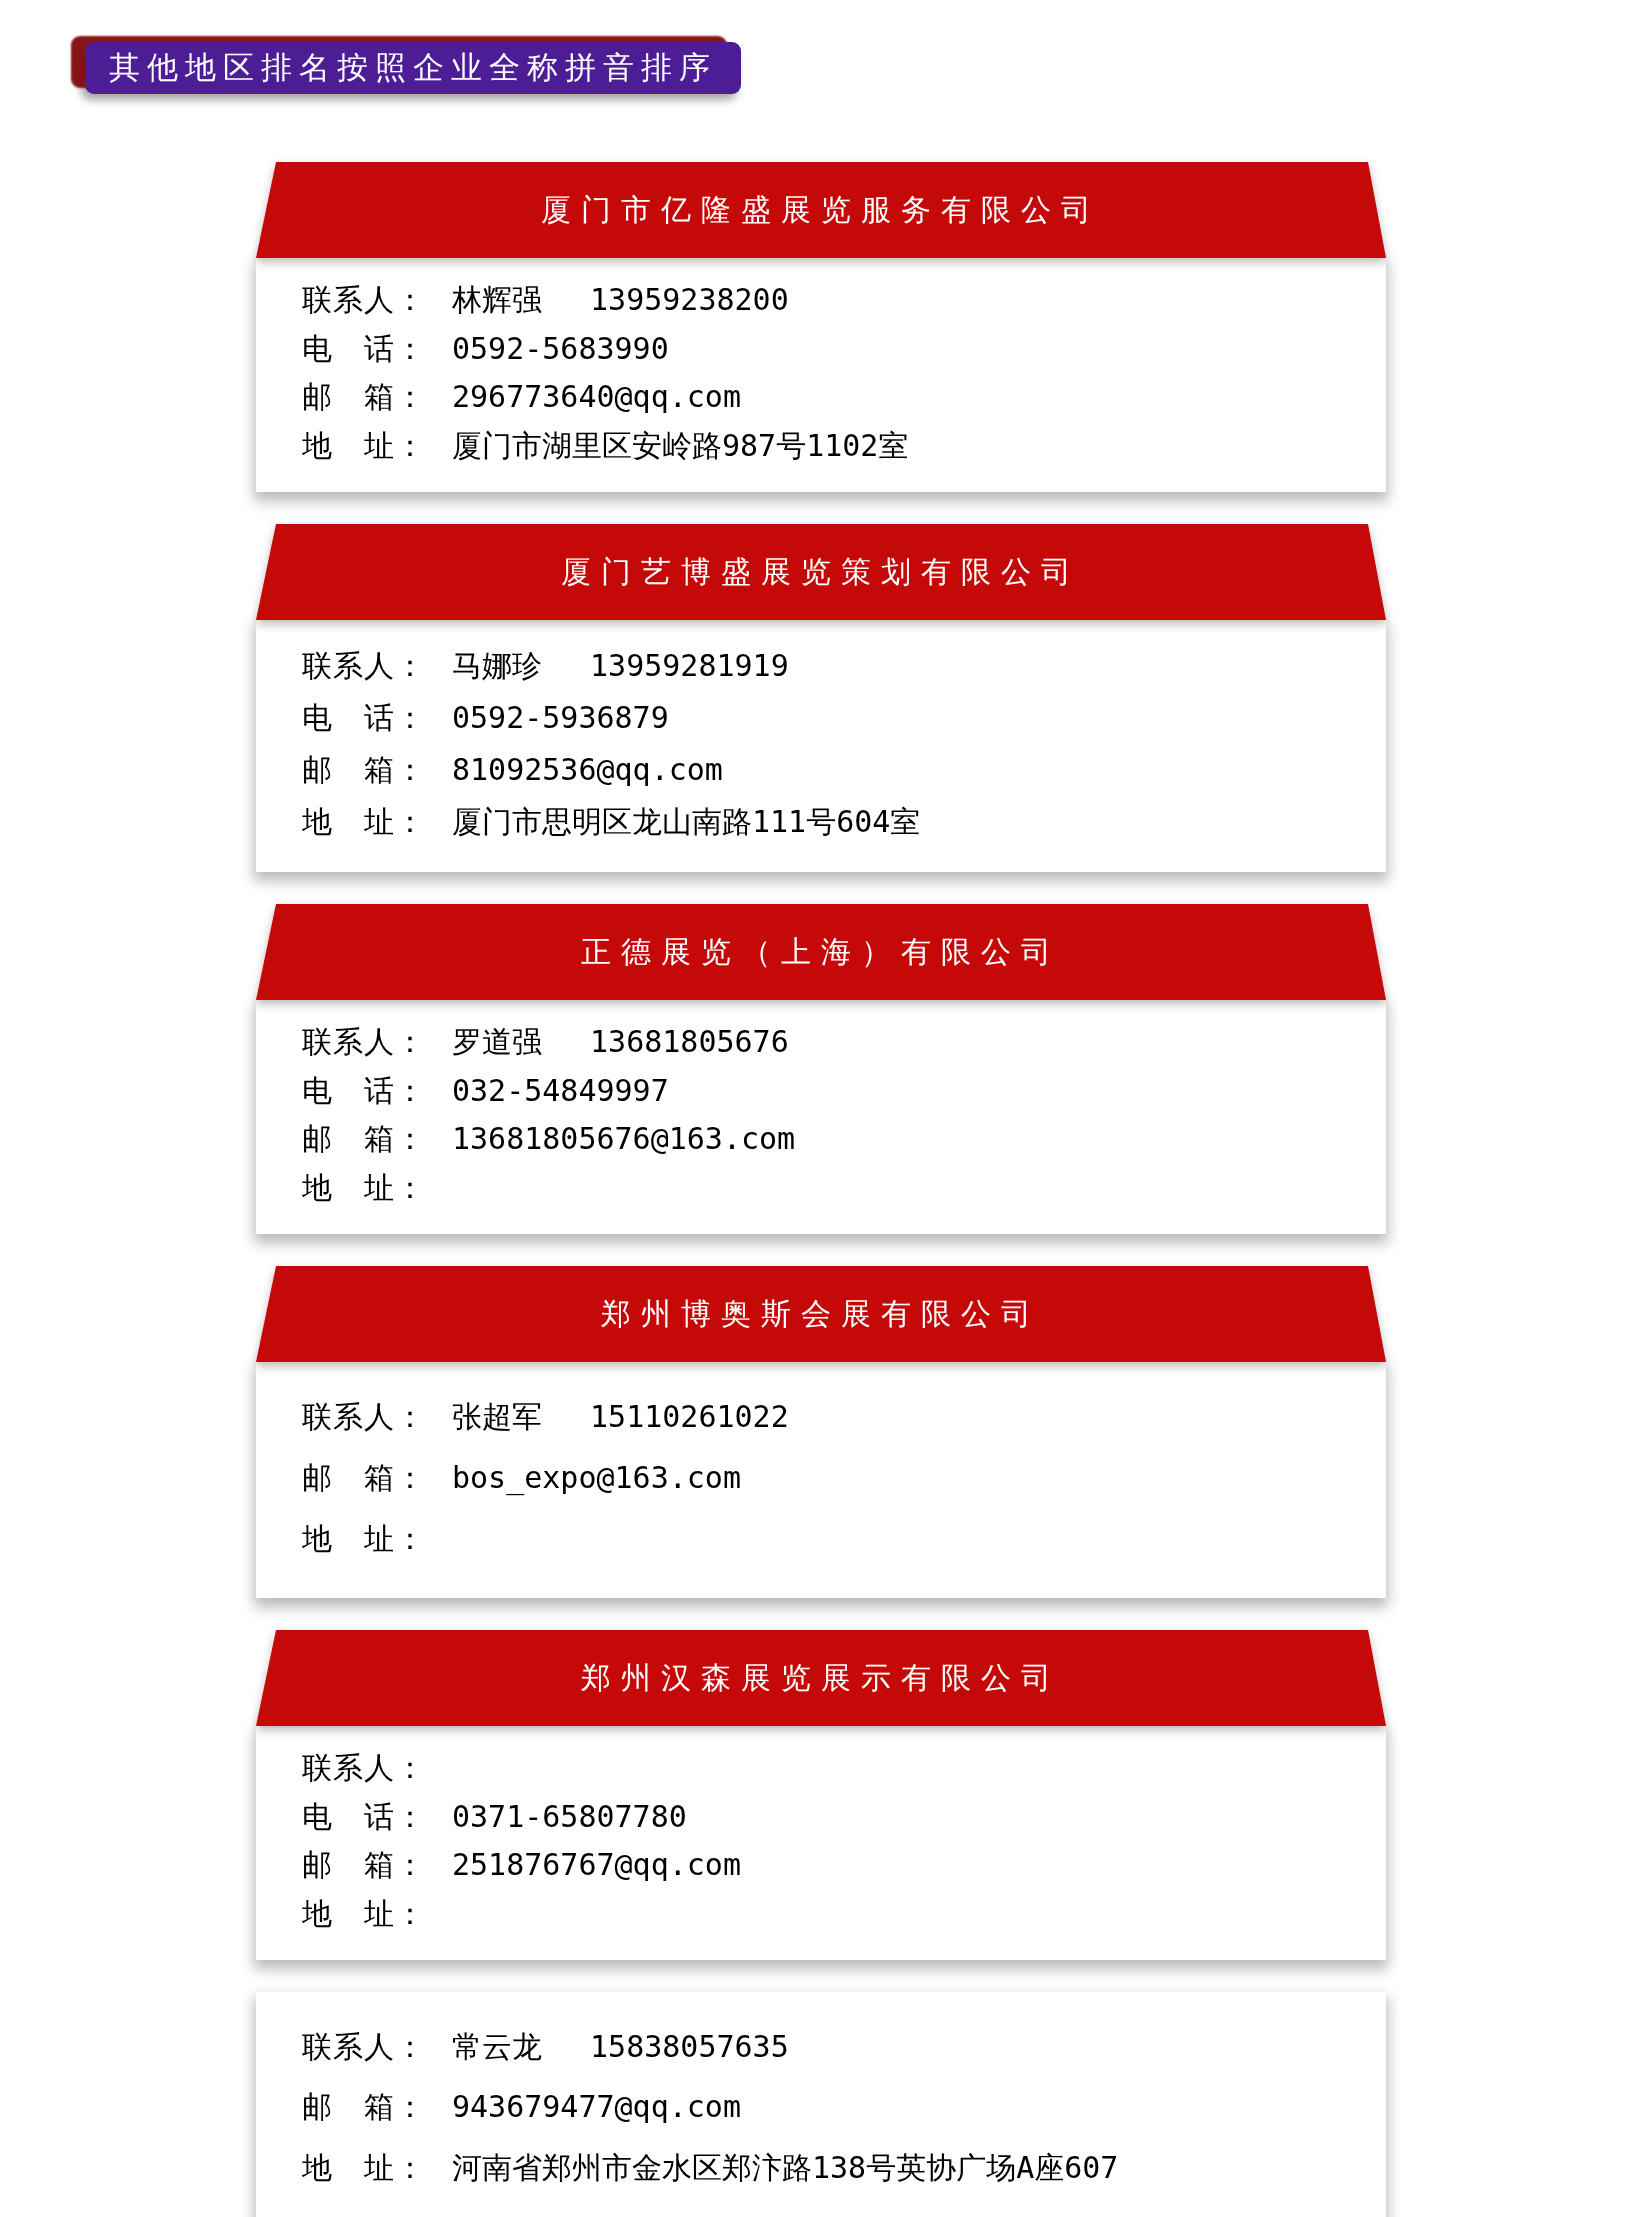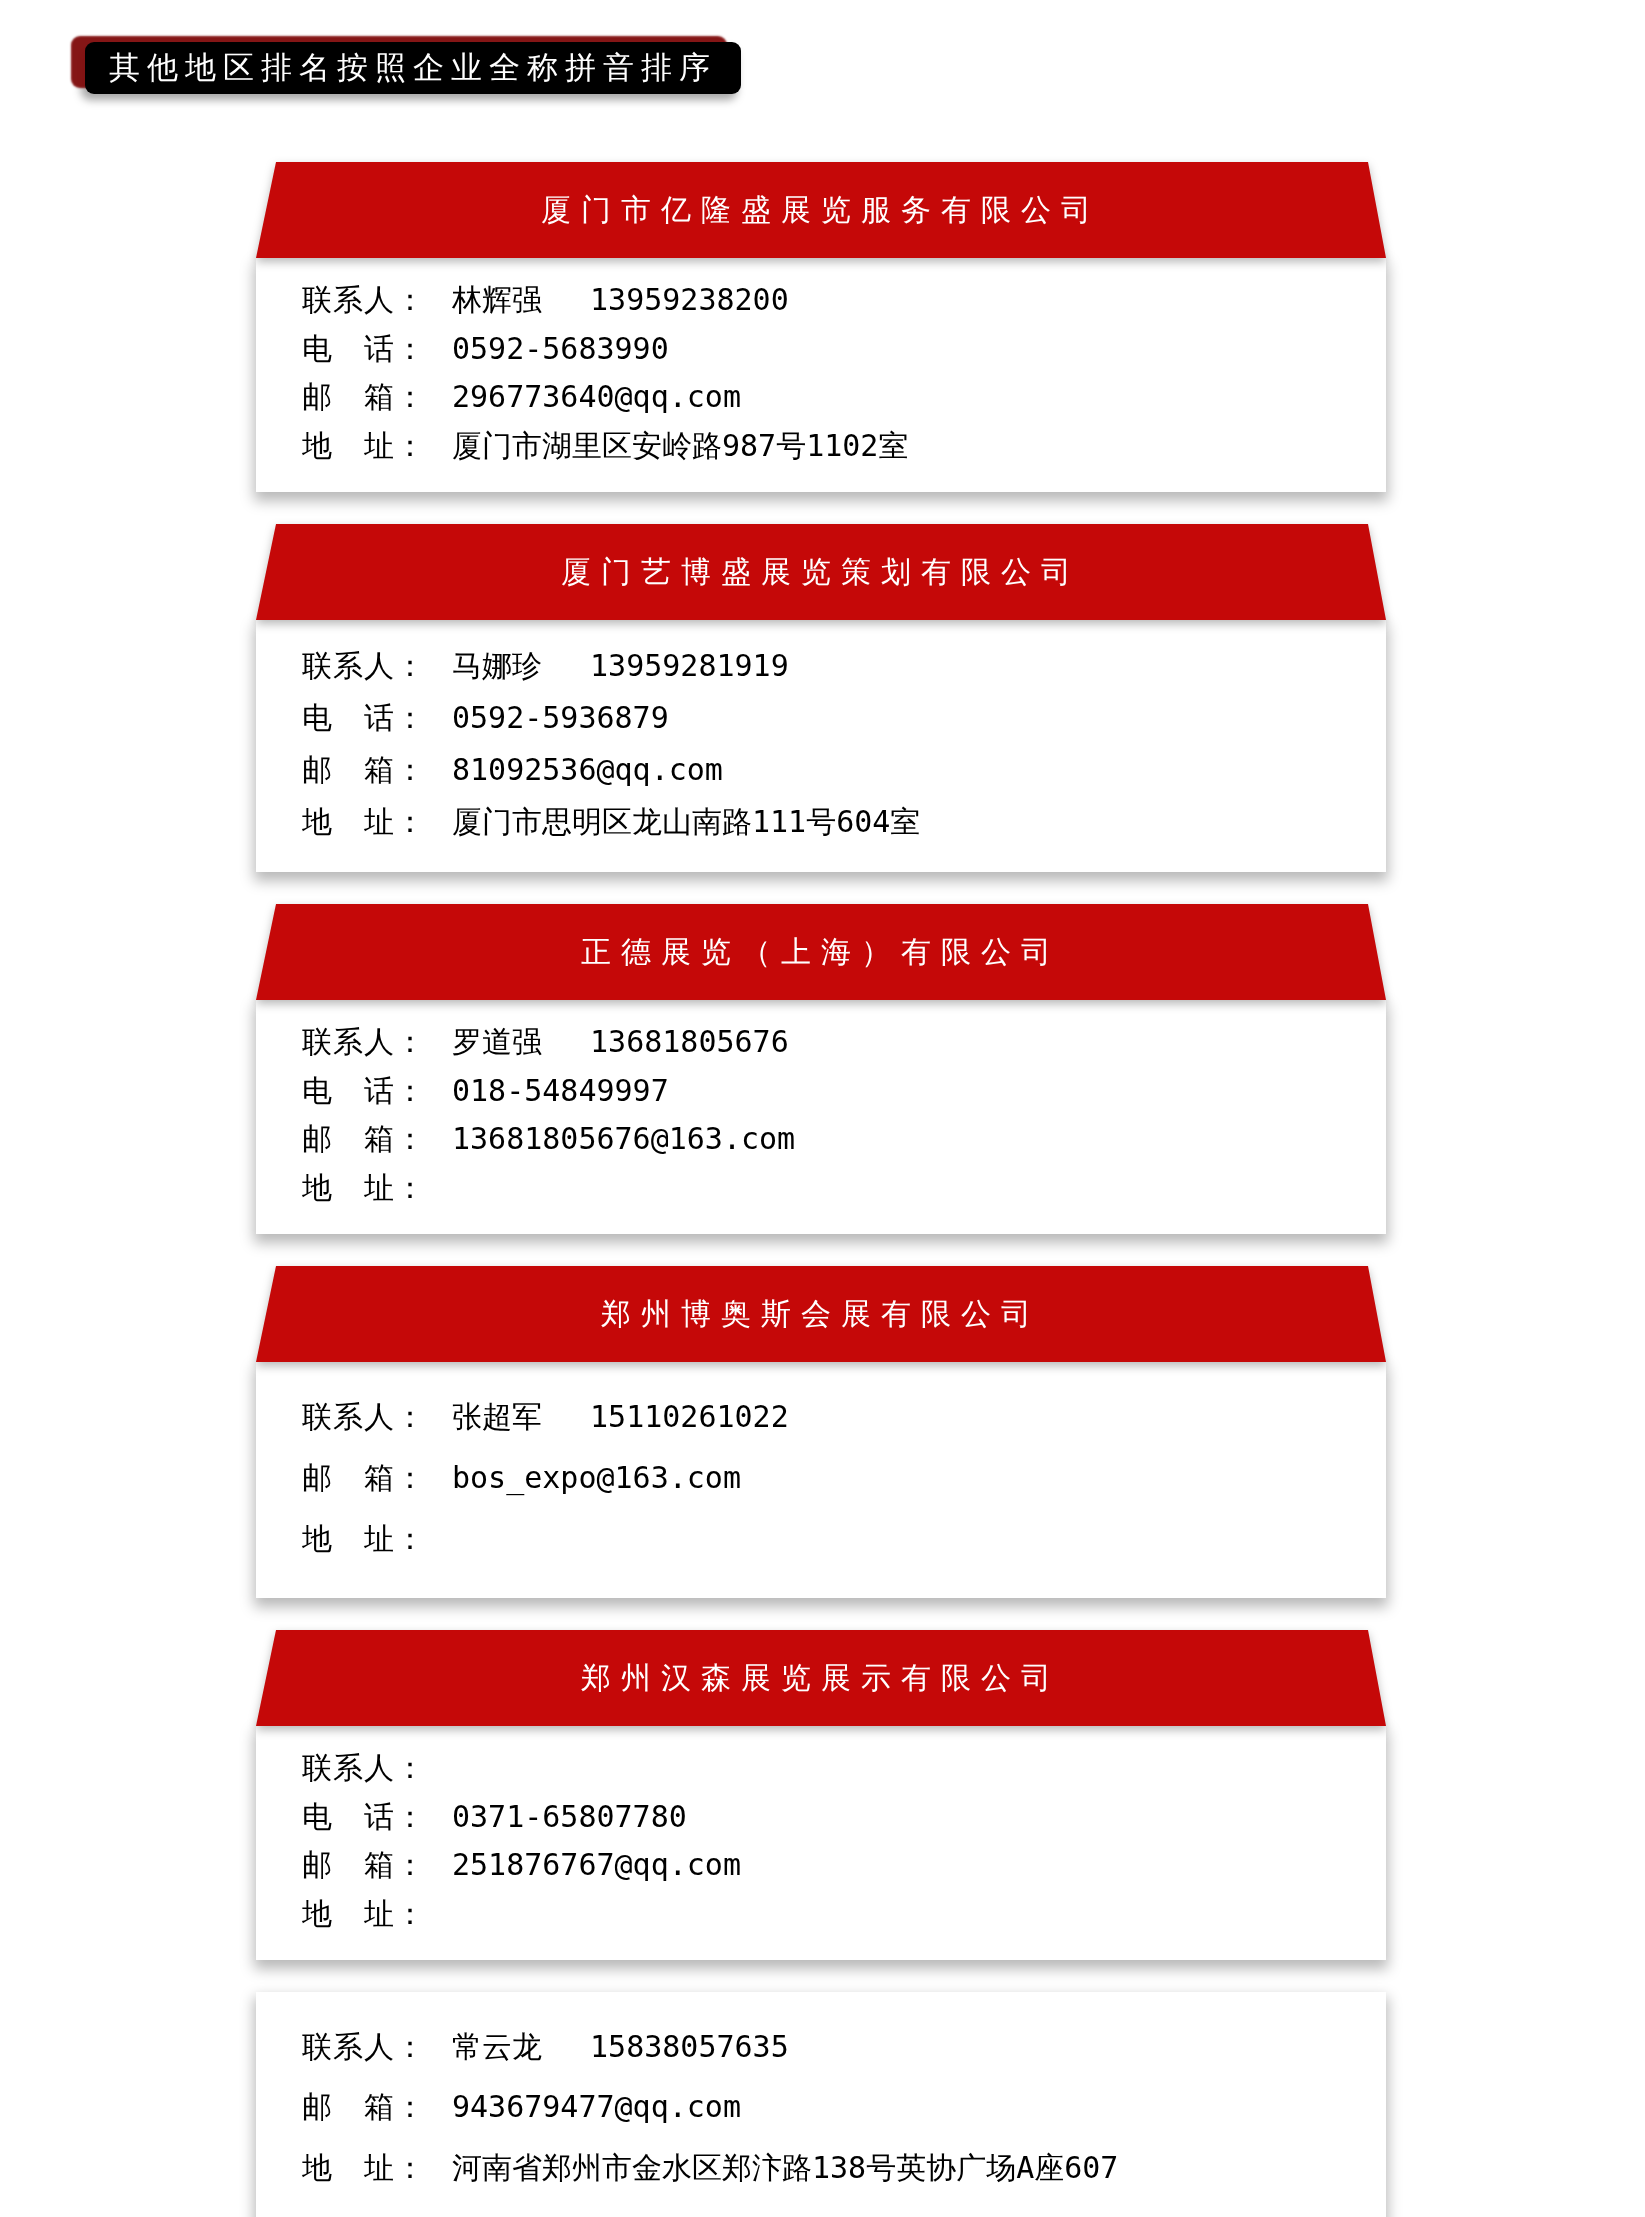--- a/index.html
+++ b/index.html
@@ -9,21 +9,21 @@
     width:1646px; height:2218px;
     background:#ffffff;
     overflow:hidden;
     font-family:"Liberation Sans","DejaVu Sans",sans-serif;
     color:#000;
   }
   
   .banner {
     position:absolute; left:85px; top:42px;
     height:52px; padding:0 24px;
-    background:#000000;
+    background:#4c1d95;
     border-radius:9px;
     display:flex; align-items:center;
     color:#ffffff;
     font-size:31px; letter-spacing:7px; font-weight:500;
     box-shadow:-14px -6px 2px rgba(126,10,10,0.95), -4px 6px 9px rgba(0,0,0,0.35);
     white-space:nowrap;
   }
   
   .cards {
     position:absolute; left:256px; top:162px; width:1130px;
@@ -122,21 +122,21 @@
           <span>正德展览（上海）有限公司</span>
         </div>
       </div>
       <div class="card-body">
         <div class="row">
           <span class="label">联系人：</span>
           <span class="value">罗道强　 13681805676</span>
         </div>
         <div class="row">
           <span class="label">电　话：</span>
-          <span class="value">018-54849997</span>
+          <span class="value">032-54849997</span>
         </div>
         <div class="row">
           <span class="label">邮　箱：</span>
           <span class="value">13681805676@163.com</span>
         </div>
         <div class="row">
           <span class="label">地　址：</span>
         </div>
       </div>
     </section>

